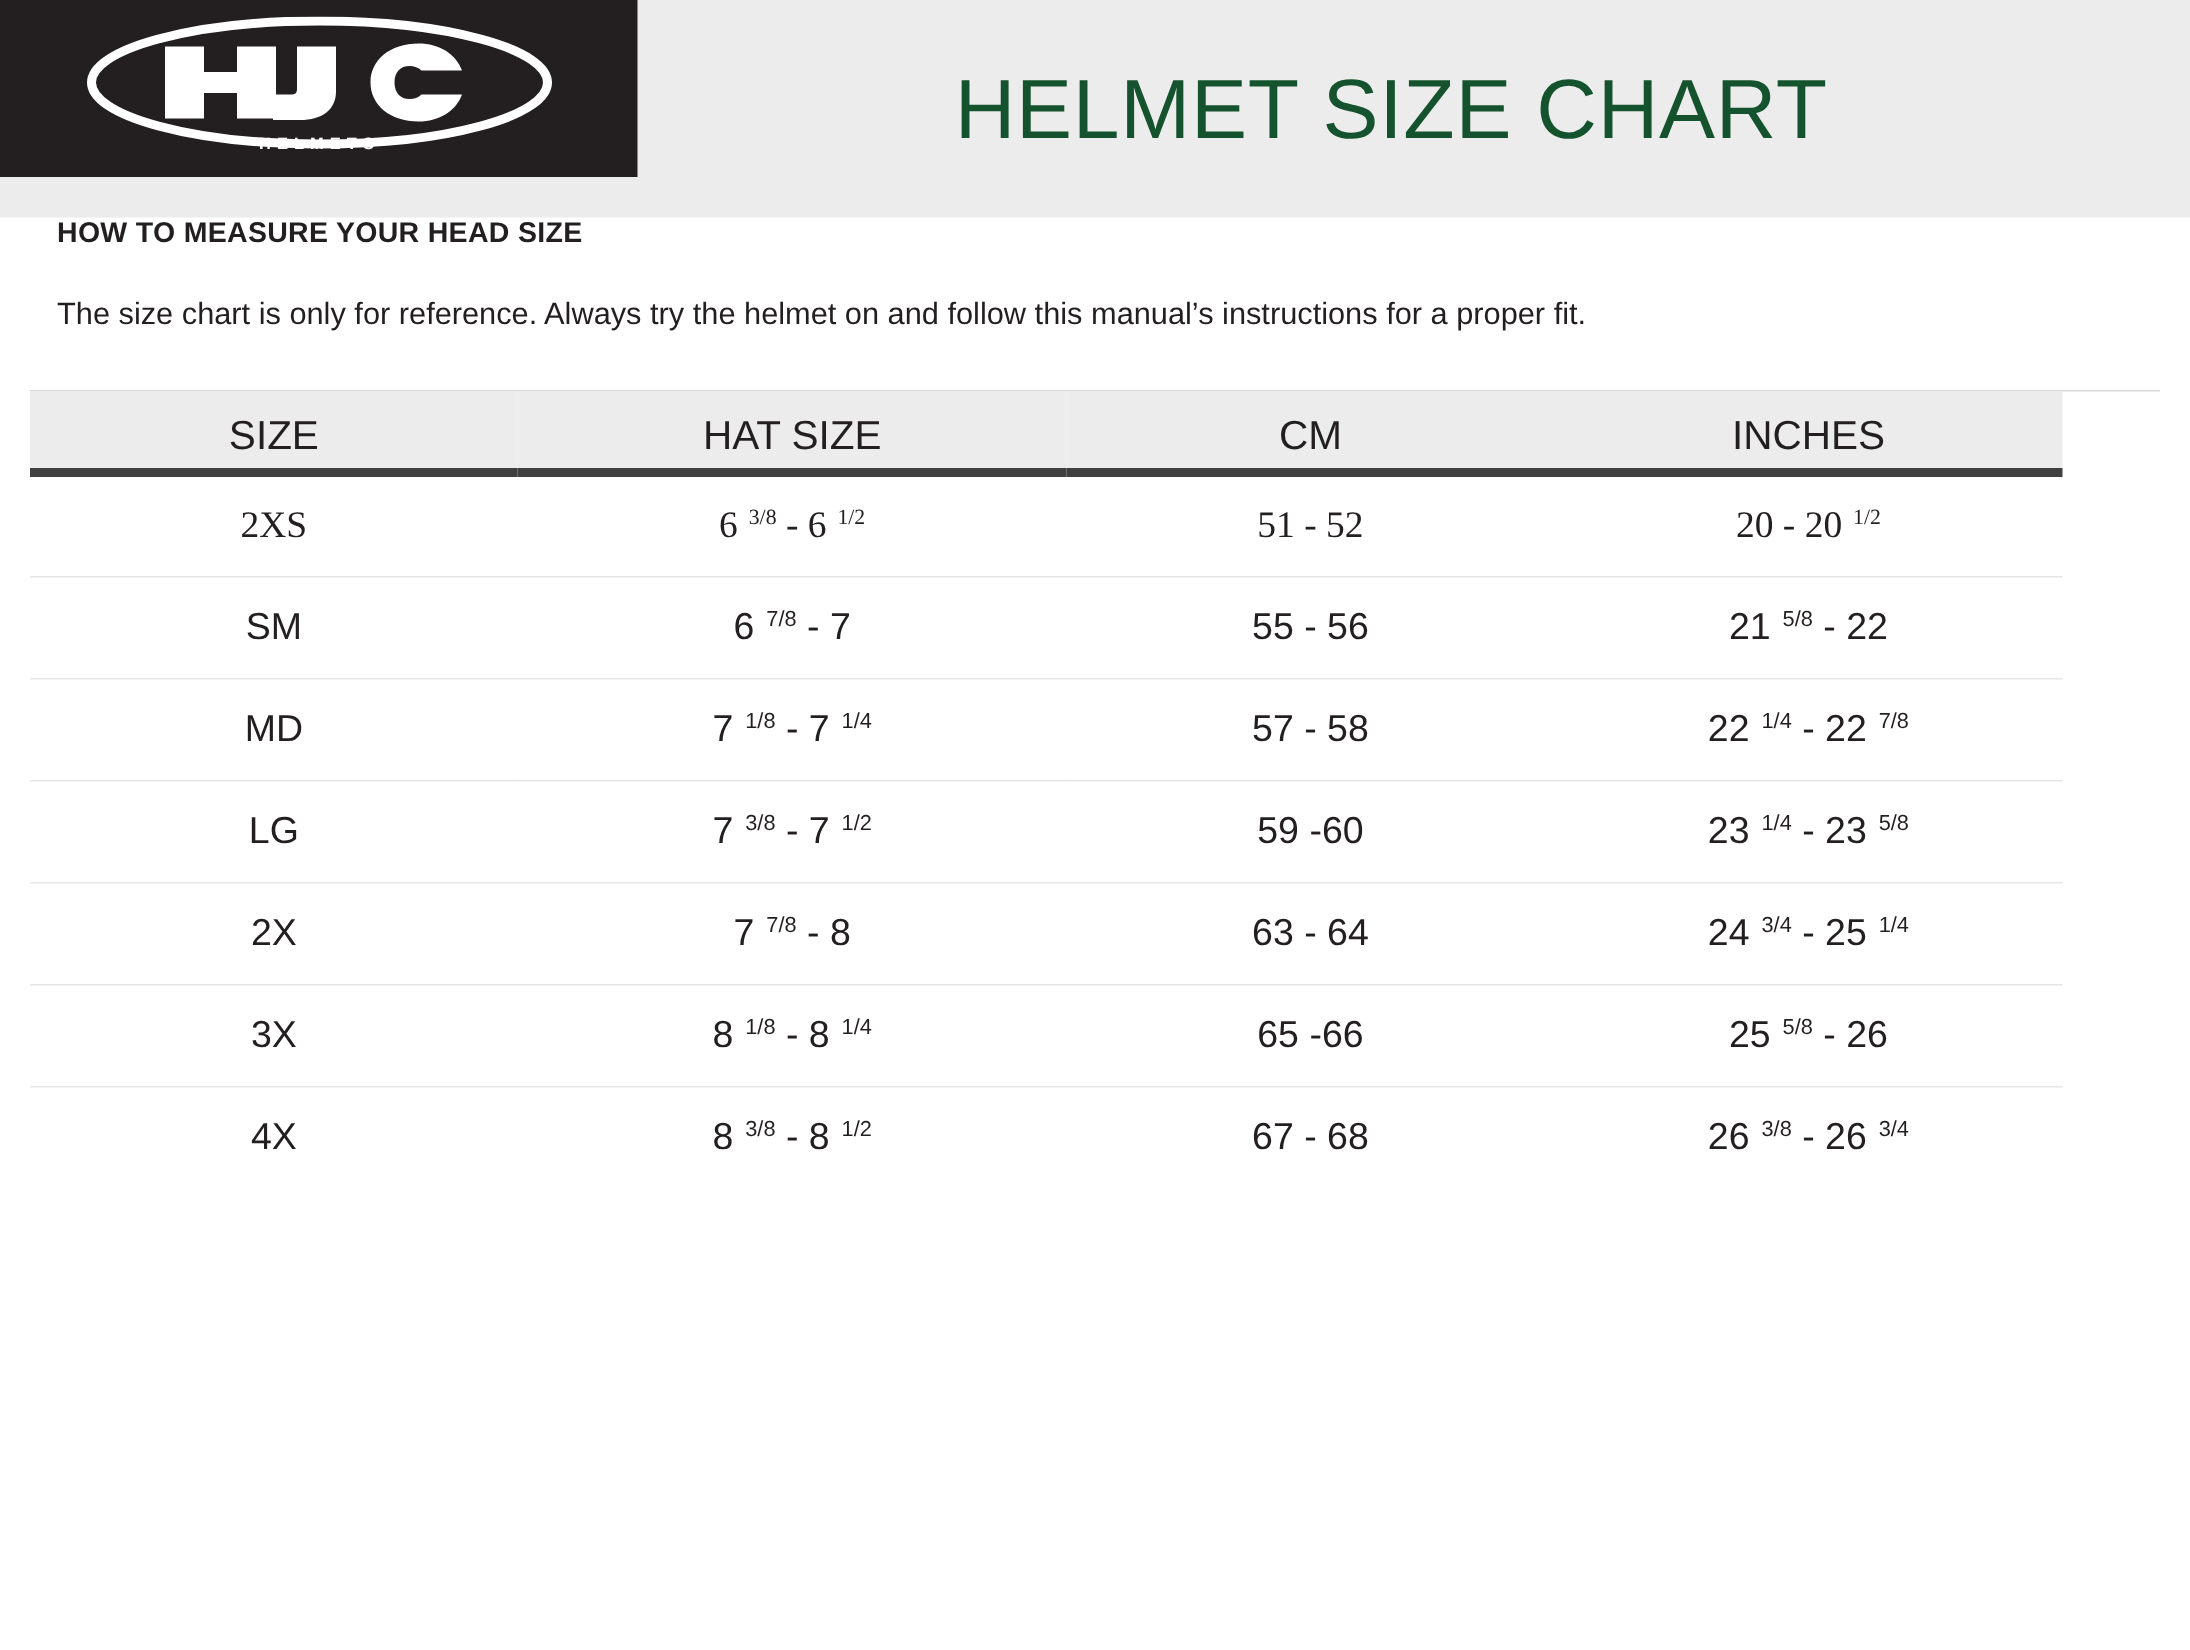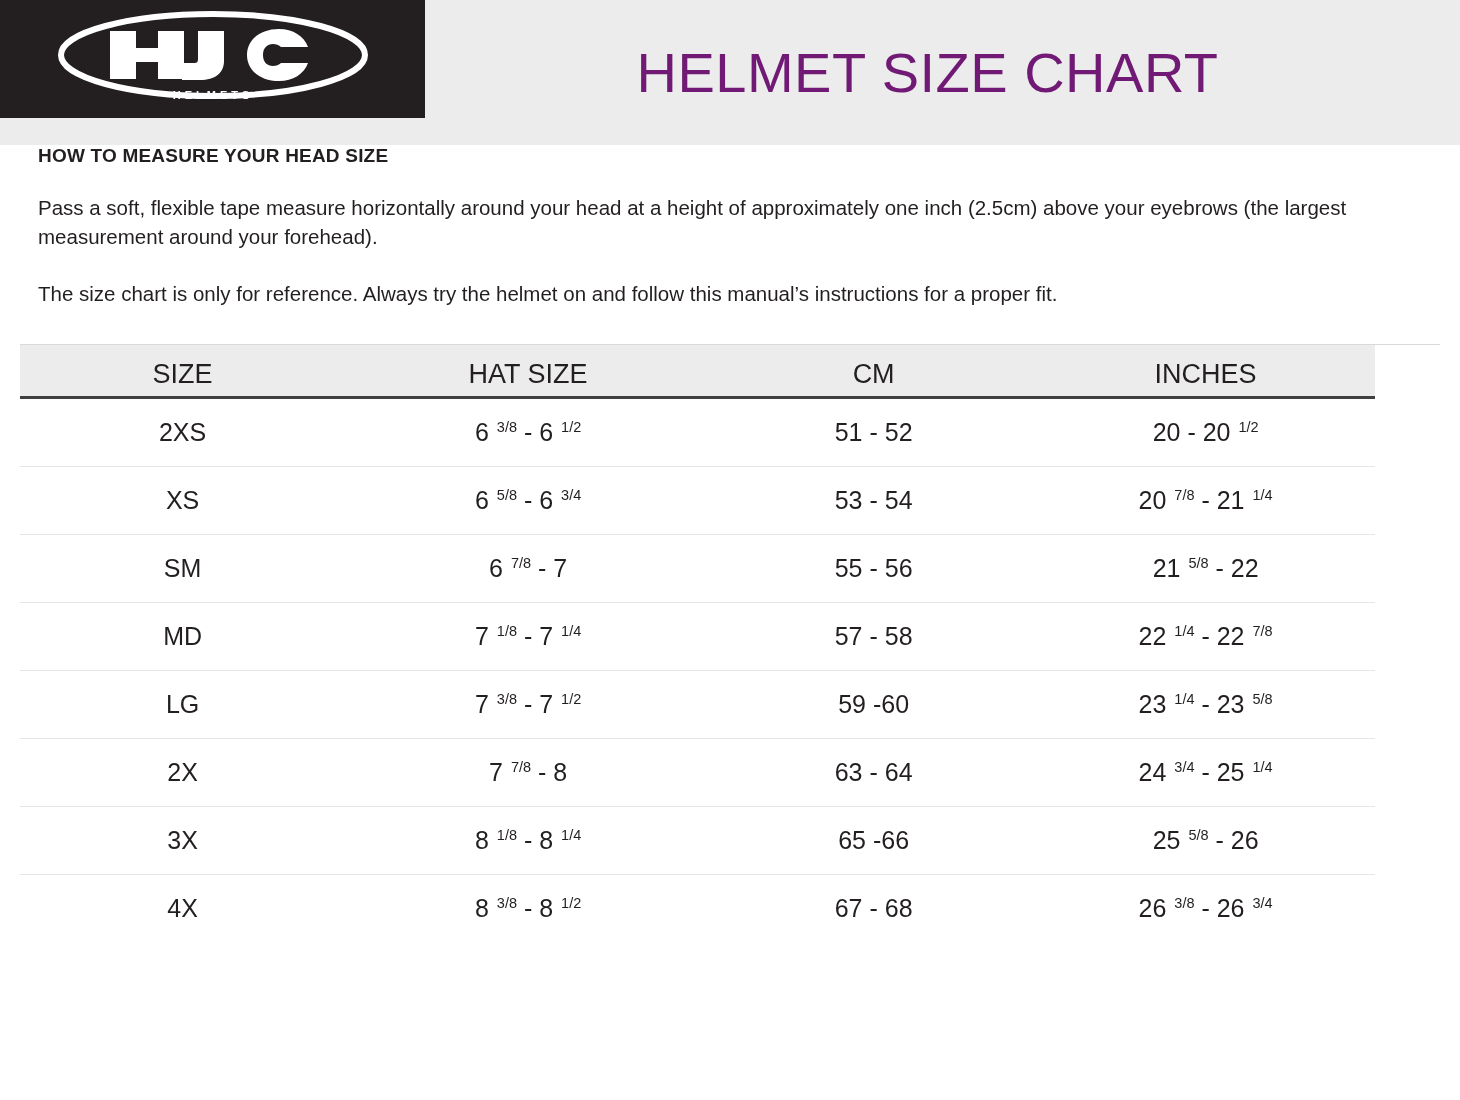--- a/index.html
+++ b/index.html
@@ -38,21 +38,21 @@
   .logo-oval svg { display: block; }
 
   .header-title {
     flex: 1;
     display: flex;
     align-items: center;
     justify-content: center;
     font-size: 56px;
     font-weight: 400;
     letter-spacing: 0.5px;
-    color: #701a75;
+    color: #14532d;
     padding-right: 30px;
   }
 
   
   .content {
     padding: 0 38px;
   }
   .how-to {
     font-size: 19px;
     font-weight: bold;
@@ -88,21 +88,22 @@
   }
   table.size-chart tbody td {
     border-top: 1px solid #e6e6e6;
     text-align: center;
     font-size: 25px;
     font-weight: 400;
     padding: 19px 0 19px 0;
     color: #231f20;
   }
   table.size-chart tbody tr:first-child td {
-    border-top: 3px solid #404040;
+    border-top: 6px solid #404040;
+    font-family: Liberation Serif, serif;
   }
   .col-size   { width: 24%; }
   .col-hat    { width: 27%; }
   .col-cm     { width: 24%; }
   .col-inches { width: 25%; }
 
   sup {
     font-size: 0.58em;
     vertical-align: super;
     line-height: 0;
@@ -127,21 +128,20 @@
         </g>
         <text x="155" y="88" fill="#ffffff" font-family="Liberation Sans, sans-serif" font-size="11" font-weight="bold" letter-spacing="4" text-anchor="middle">HELMETS</text>
       </svg>
     </div>
   </div>
   <div class="header-title">HELMET SIZE CHART</div>
 </div>
 
 <div class="content">
   <div class="how-to">HOW TO MEASURE YOUR HEAD SIZE</div>
-  <div class="para">Pass a soft, flexible tape measure horizontally around your head at a height of approximately one inch (2.5cm) above your eyebrows (the largest measurement around your forehead).</div>
   <div class="para second">The size chart is only for reference. Always try the helmet on and follow this manual’s instructions for a proper fit.</div>
 </div>
 
 <div class="table-wrap">
   <table class="size-chart">
     <colgroup>
       <col class="col-size">
         <col class="col-hat">
         <col class="col-cm">
         <col class="col-inches">
@@ -155,26 +155,20 @@
       </tr>
     </thead>
     <tbody>
         <tr>
           <td>2XS</td>
           <td>6 <sup>3/8</sup> - 6 <sup>1/2</sup></td>
           <td>51 - 52</td>
           <td>20 - 20 <sup>1/2</sup></td>
         </tr>
         <tr>
-          <td>XS</td>
-          <td>6 <sup>5/8</sup> - 6 <sup>3/4</sup></td>
-          <td>53 - 54</td>
-          <td>20 <sup>7/8</sup> - 21 <sup>1/4</sup></td>
-        </tr>
-        <tr>
           <td>SM</td>
           <td>6 <sup>7/8</sup> - 7</td>
           <td>55 - 56</td>
           <td>21 <sup>5/8</sup> - 22</td>
         </tr>
         <tr>
           <td>MD</td>
           <td>7 <sup>1/8</sup> - 7 <sup>1/4</sup></td>
           <td>57 - 58</td>
           <td>22 <sup>1/4</sup> - 22 <sup>7/8</sup></td>

